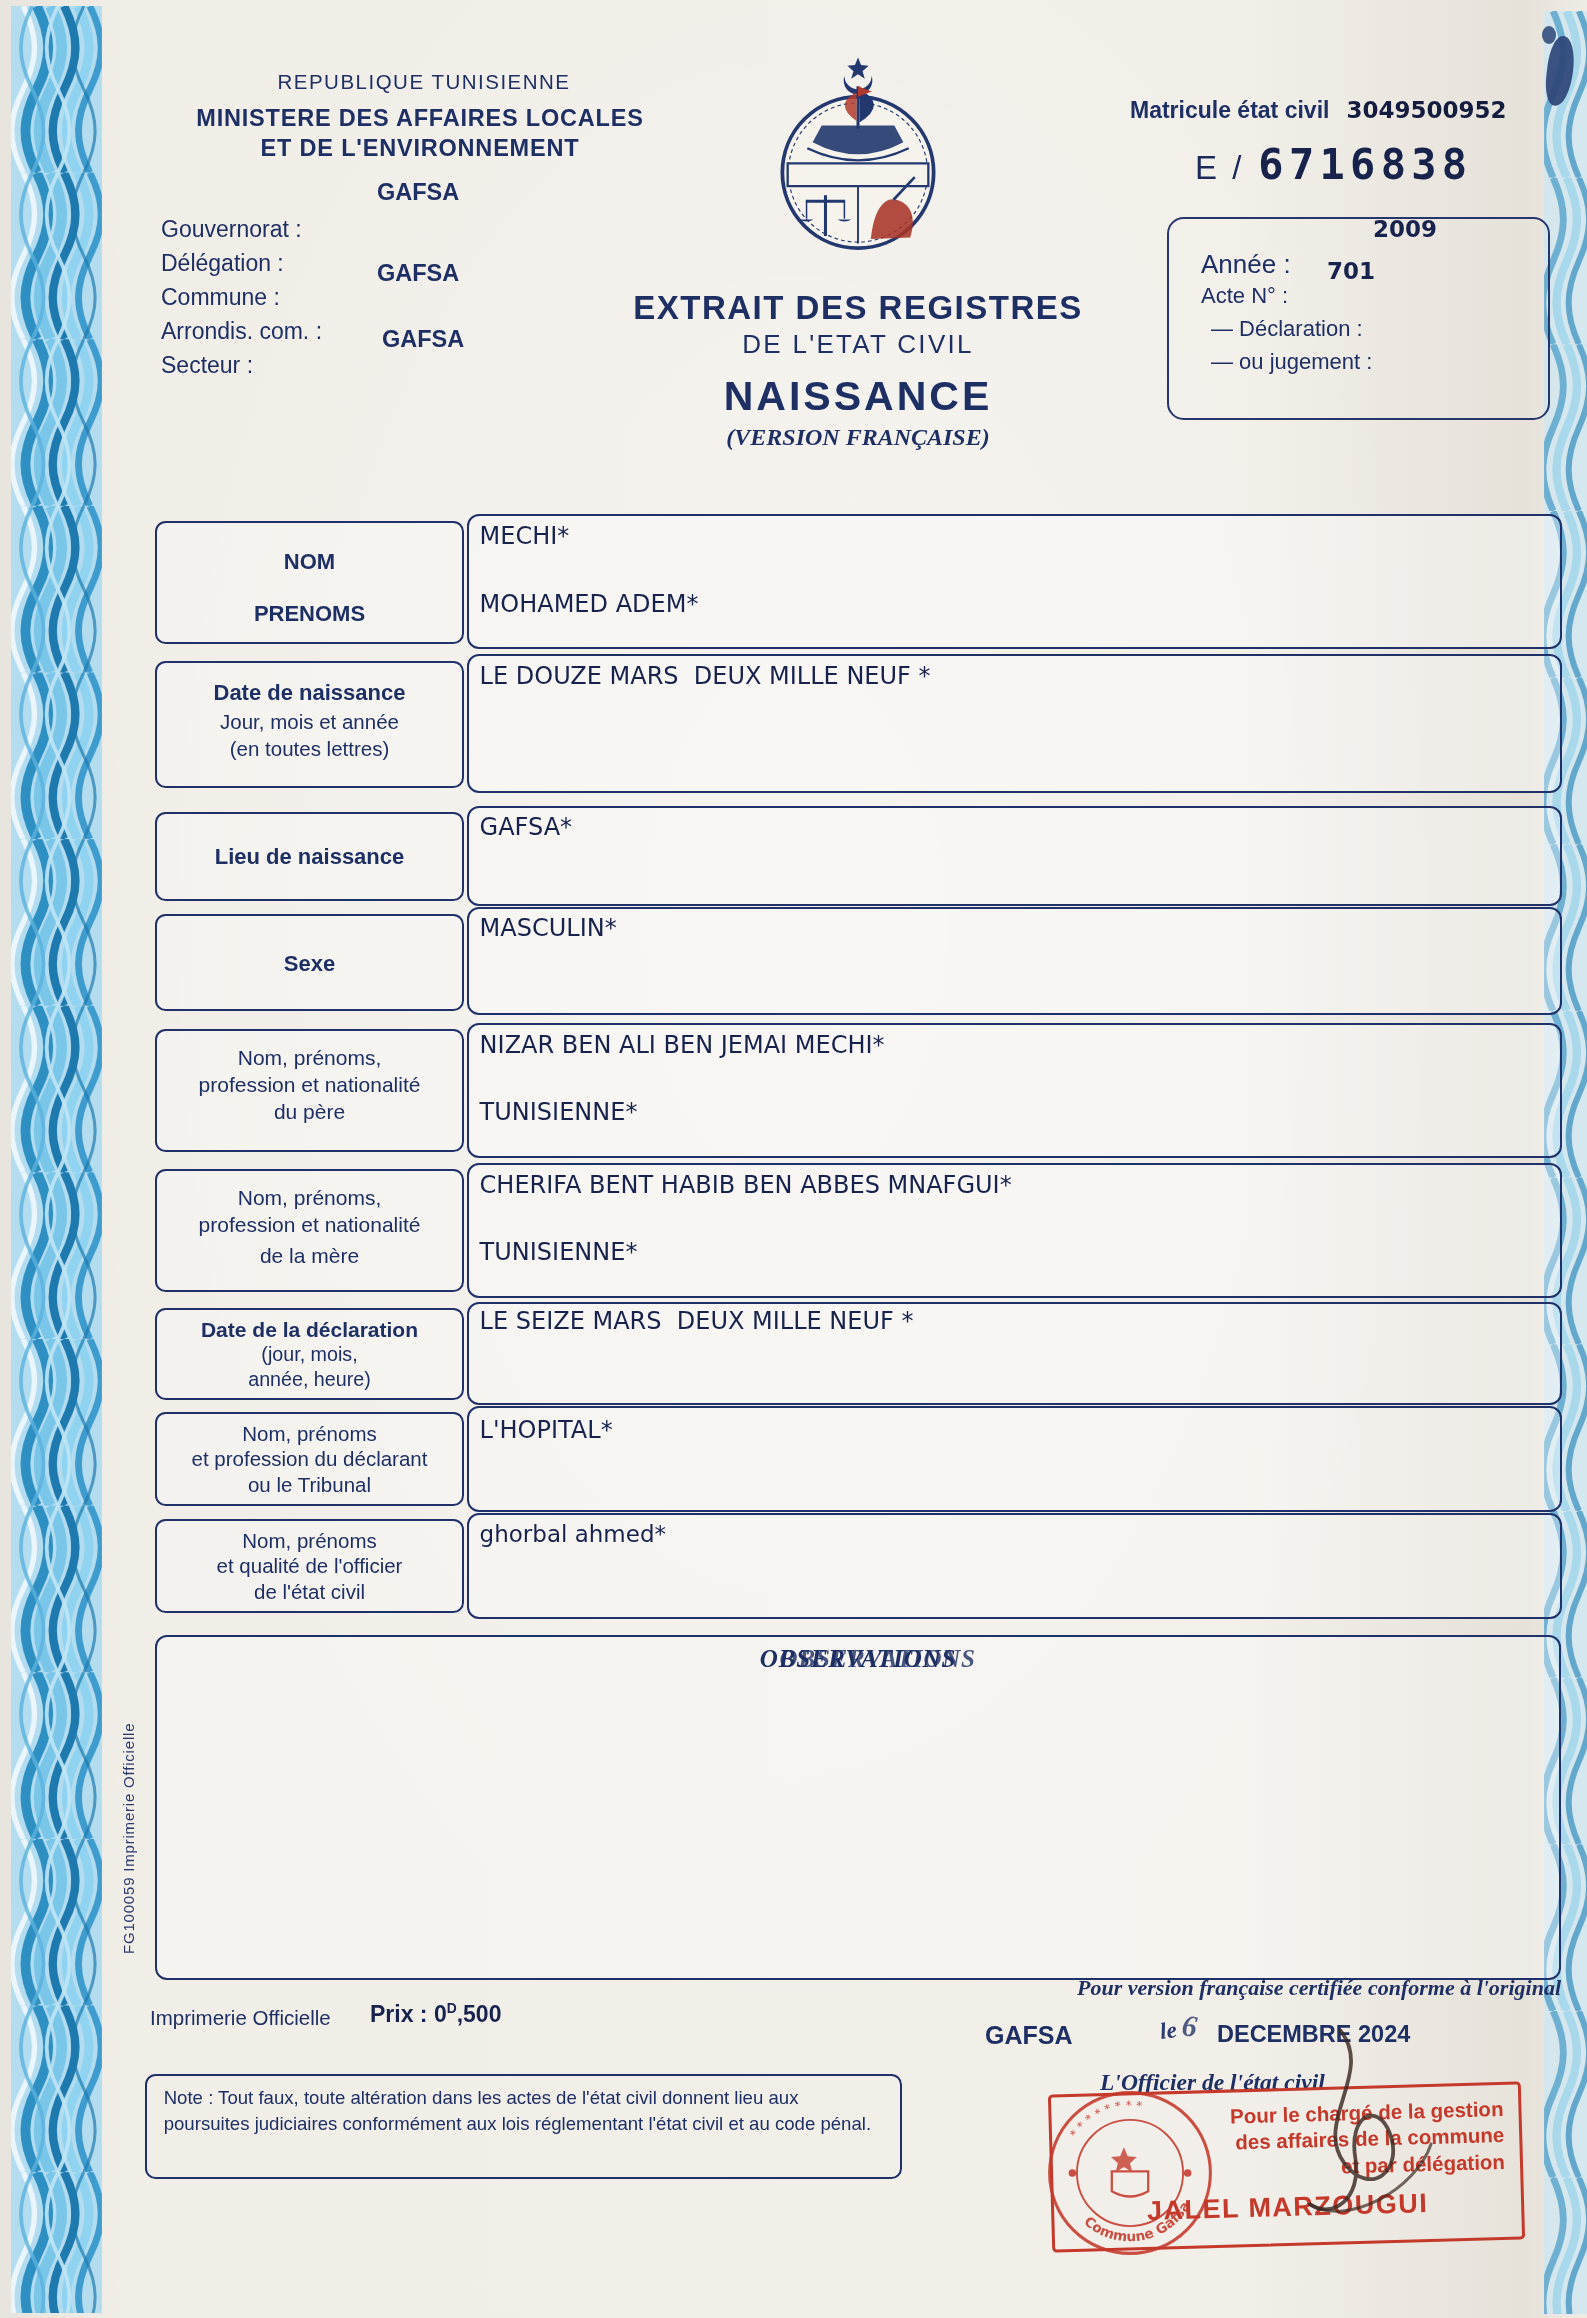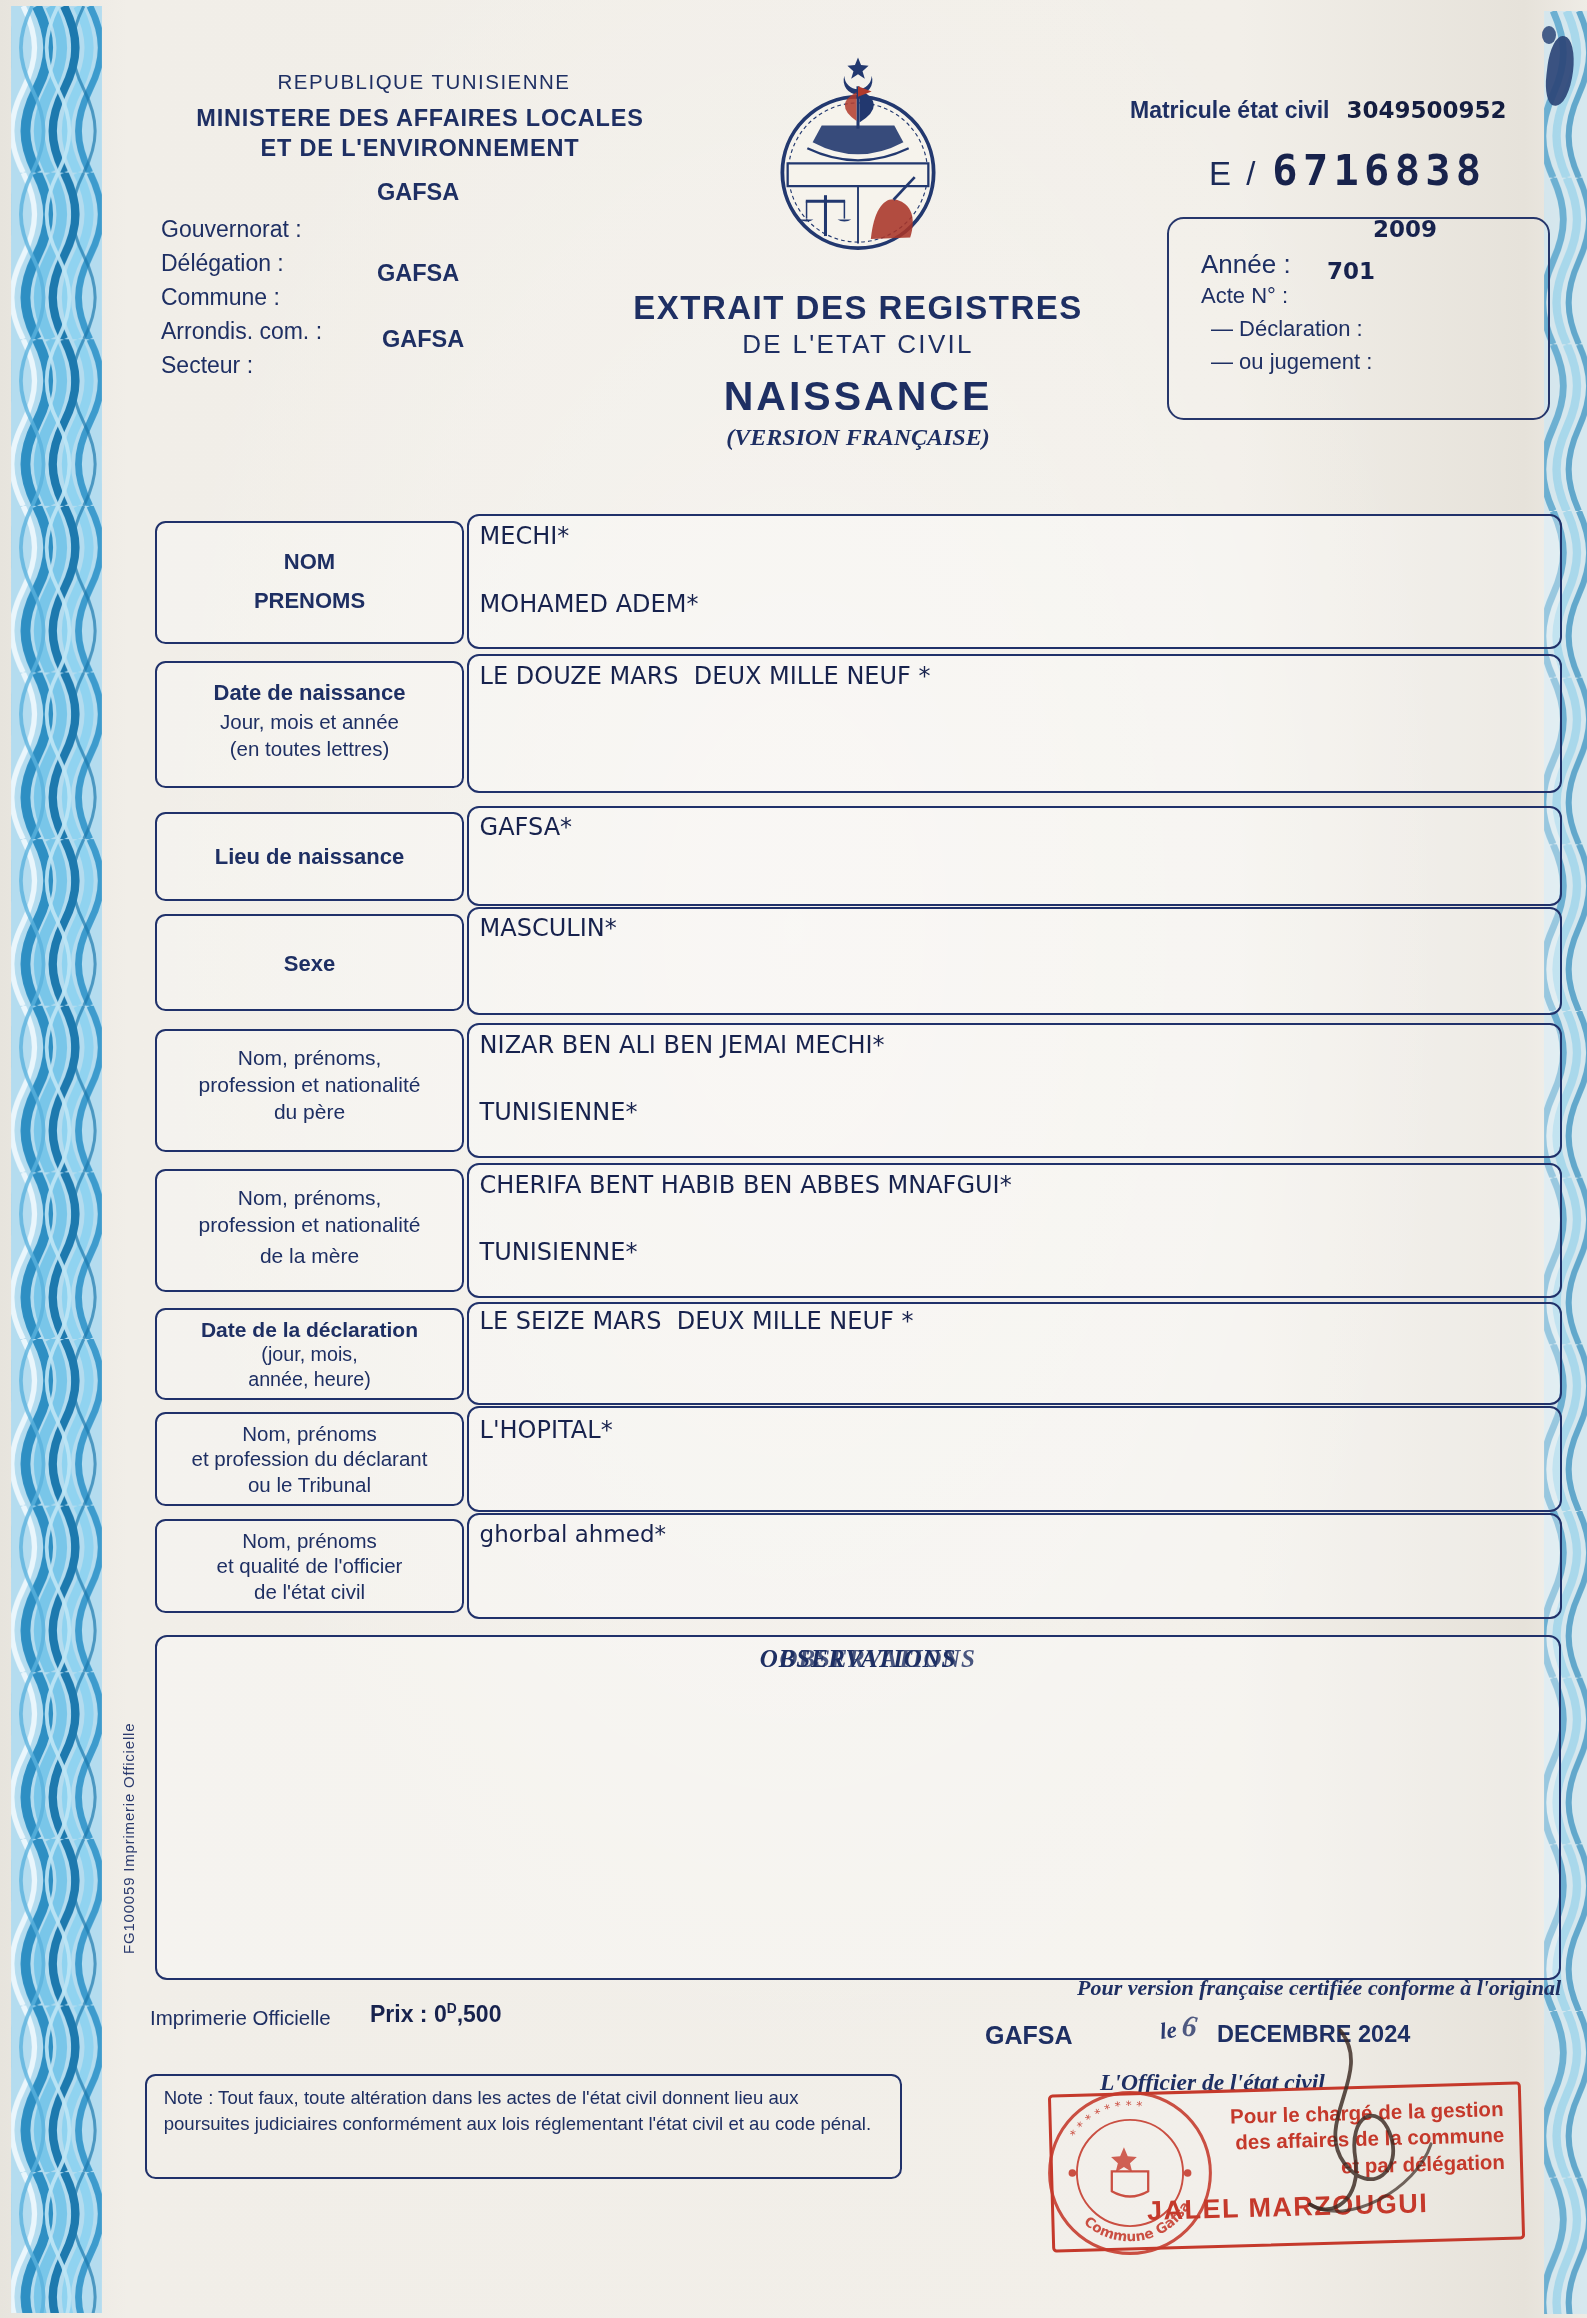--- a/index.html
+++ b/index.html
@@ -121,42 +121,42 @@
     <line x1="97" y1="196" x2="97" y2="219" stroke="#22386f" stroke-width="2"></line>
 
     <path d="M132 246 C136 206 150 190 166 194 C186 200 192 218 184 244 Z" fill="#a83428" opacity="0.88"></path>
     <line x1="162" y1="194" x2="190" y2="164" stroke="#22386f" stroke-width="3.5"></line>
   </svg>
 
   <div class="abs" style="left:1130px;top:97px;font-size:23px;font-weight:bold;">
     <span>Matricule état civil</span>
     <span style="font-family:'DejaVu Sans',sans-serif;margin-left:10.6px;color:#141d40;">3049500952</span>
   </div>
-  <div class="abs" style="left:1195px;top:146px;margin-left:14px;">
+  <div class="abs" style="left:1195px;top:140px;">
     <span style="font-size:33px;color:#1b2a58;letter-spacing:3px;">E /</span>
     <span style="font-family:'DejaVu Sans Mono',monospace;font-size:42px;font-weight:bold;letter-spacing:5.3px;color:#18234c;margin-left:10.6px;">6716838</span>
   </div>
 
   <div class="abs" style="left:1167px;top:217px;width:383px;height:203px;border:2.3px solid #26366b;border-radius:16.7px;box-sizing:border-box;">
     <div class="abs val-sm" style="left:168px;top:-3px;font-weight:bold;margin-left:36px;">2009</div>
     <div class="abs" style="left:32px;top:30px;font-size:26px;">Année :</div>
     <div class="abs val-sm" style="left:158px;top:39px;font-weight:bold;">701</div>
     <div class="abs" style="left:32px;top:64px;font-size:22px;">Acte N° :</div>
     <div class="abs" style="left:42px;top:97px;font-size:22px;">— Déclaration :</div>
     <div class="abs" style="left:42px;top:130px;font-size:22px;">— ou jugement :</div>
   </div>
 
   <div class="abs title1" style="left:551px;top:289px;width:614px;">EXTRAIT DES REGISTRES</div>
   <div class="abs title2" style="left:551px;top:329px;width:614px;">DE L'ETAT CIVIL</div>
   <div class="abs title3" style="left:551px;top:373px;width:614px;">NAISSANCE</div>
   <div class="abs title4" style="left:551px;top:424px;width:614px;">(VERSION FRANÇAISE)</div>
 
   <div class="abs lblbox" style="left:155px;top:521px;width:309px;height:123px;">
     <div class="lbl1" style="margin-top:26px;">NOM</div>
-    <div class="lbl1" style="margin-top:13px;">PRENOMS</div>
+    <div class="lbl1" style="margin-top:26px;">PRENOMS</div>
   </div>
   <div class="abs fbox" style="left:467px;top:514px;width:1095px;height:135px;">
     <div class="abs val" style="left:10.6px;top:6px;">MECHI*</div>
     <div class="abs val" style="left:10.6px;top:74px;">MOHAMED ADEM*</div>
   </div>
 
   <div class="abs lblbox" style="left:155px;top:661px;width:309px;height:127px;">
     <div class="lbl1" style="margin-top:16.7px;">Date de naissance</div>
     <div class="lbl2" style="margin-top:4.5px;">Jour, mois et année</div>
     <div class="lbl2" style="margin-top:3px;">(en toutes lettres)</div>

